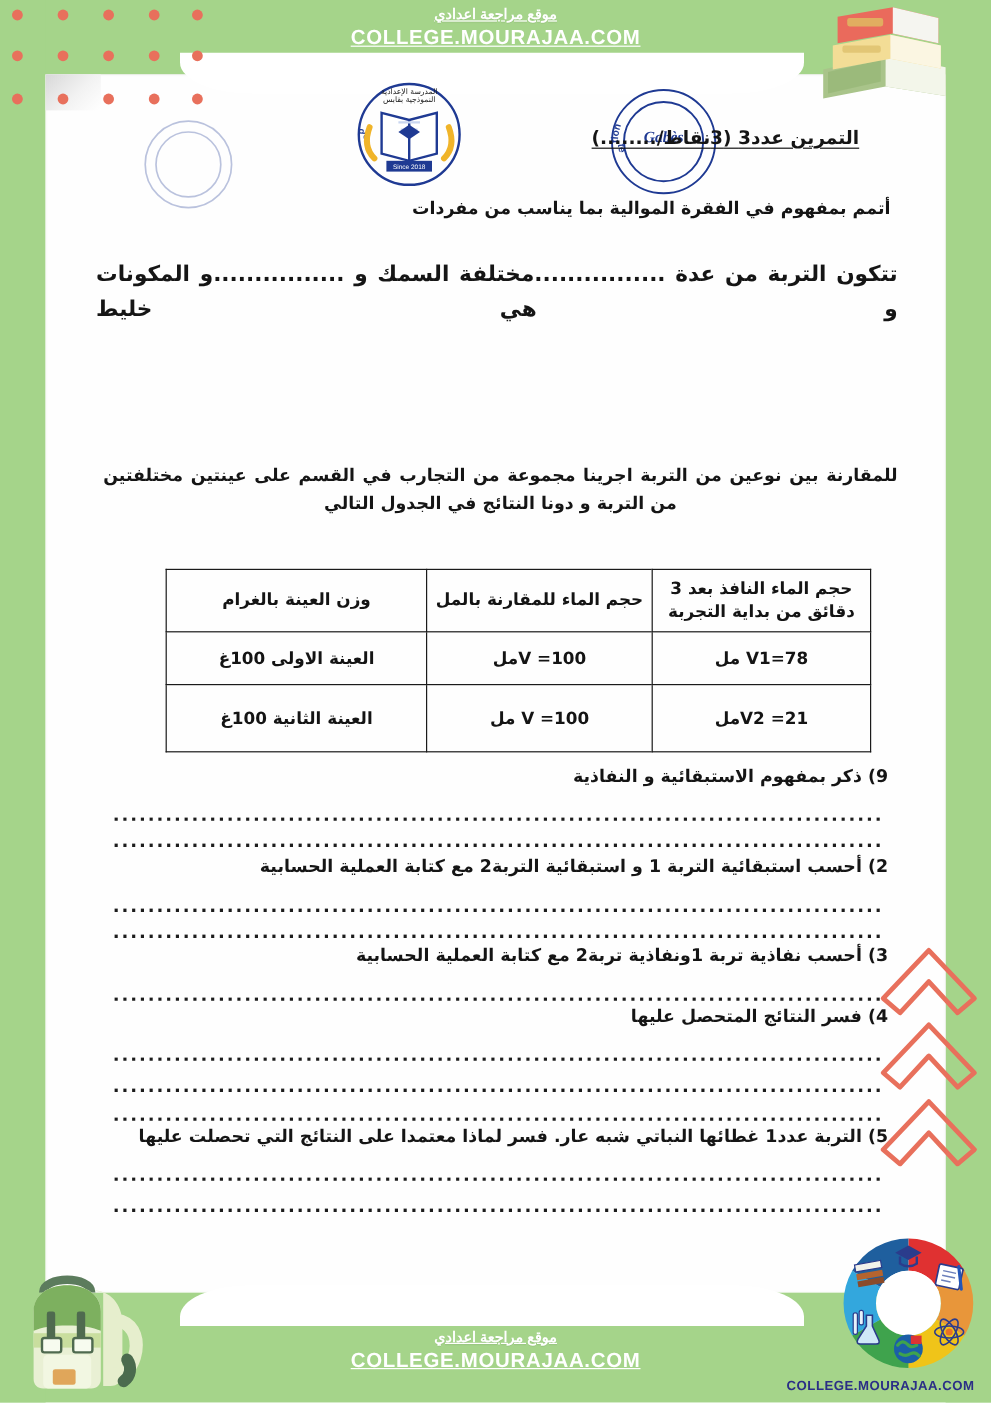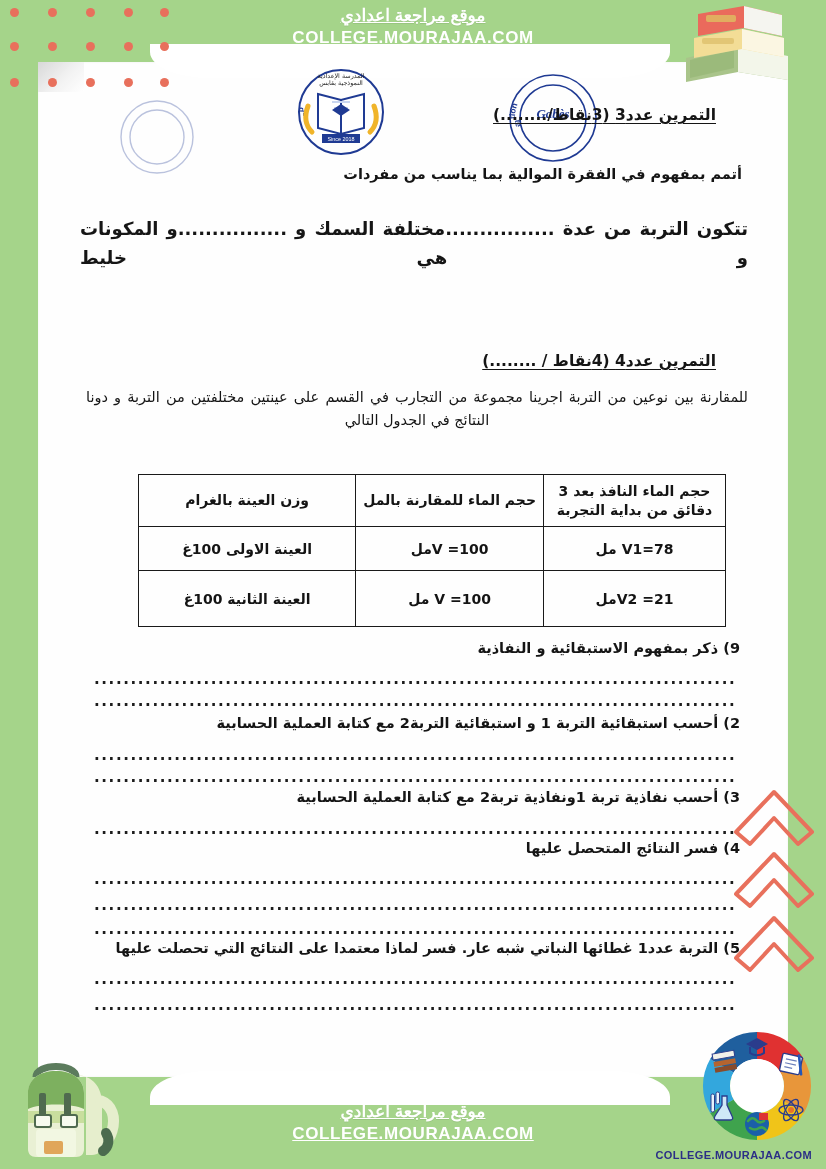--- a/index.html
+++ b/index.html
@@ -71,21 +71,21 @@
   .banner {
     position: absolute;
     left: 0; width: 826px;
     text-align: center;
     color: #ffffff;
     line-height: 1.12;
     user-select: none;
   }
   .banner-top { top: 6px; }
   .banner-ar {
-    font-size: 17px;
+    font-size: 12px;
     font-weight: bold;
     text-decoration: underline;
     direction: rtl;
     letter-spacing: .4px;
     text-shadow: 0 1px 0 rgba(0,0,0,.07);
   }
   .banner-url {
     font-size: 17px;
     font-weight: bold;
     letter-spacing: .6px;
@@ -178,21 +178,21 @@
     line-height: 1.62;
     text-align: justify;
     text-align-last: justify;
   }
 
   .intro {
     position: absolute;
     right: 40px; top: 324px;
     width: 662px;
     font-size: 14.5px;
-    font-weight: normal;
+    font-weight: bold;
     line-height: 1.6;
     text-align: justify;
     text-align-last: center;
   }
 
   
   .tbl-wrap {
     position: absolute;
     right: 62px; top: 412px;
     width: 588px;
@@ -422,21 +422,20 @@
       <circle cx="47" cy="41" r="27" fill="none" stroke="#1f3a93" stroke-width="1.4"></circle>
     </svg>
 
     <div class="ex-title ex3-title">التمرين عدد3 (3نقاط/........)</div>
     <div class="instr instr-ex3">أتمم بمفهوم في الفقرة الموالية بما يناسب من مفردات</div>
 
     <div class="para">
       <div>تتكون التربة من عدة ................مختلفة السمك و ................و المكونات و هي خليط</div>
     </div>
 
-    <div class="ex-title ex4-title">التمرين عدد4 (4نقاط / ........)</div>
     <div class="intro">للمقارنة بين نوعين من التربة اجرينا مجموعة من التجارب في القسم على عينتين مختلفتين من التربة و دونا النتائج في الجدول التالي</div>
 
     <div class="tbl-wrap">
       <table class="data">
         <thead>
           <tr>
             <th class="col-a">حجم الماء النافذ بعد 3 دقائق من بداية التجربة</th>
             <th class="col-b">حجم الماء للمقارنة بالمل</th>
             <th class="col-c">وزن العينة بالغرام</th>
           </tr>

